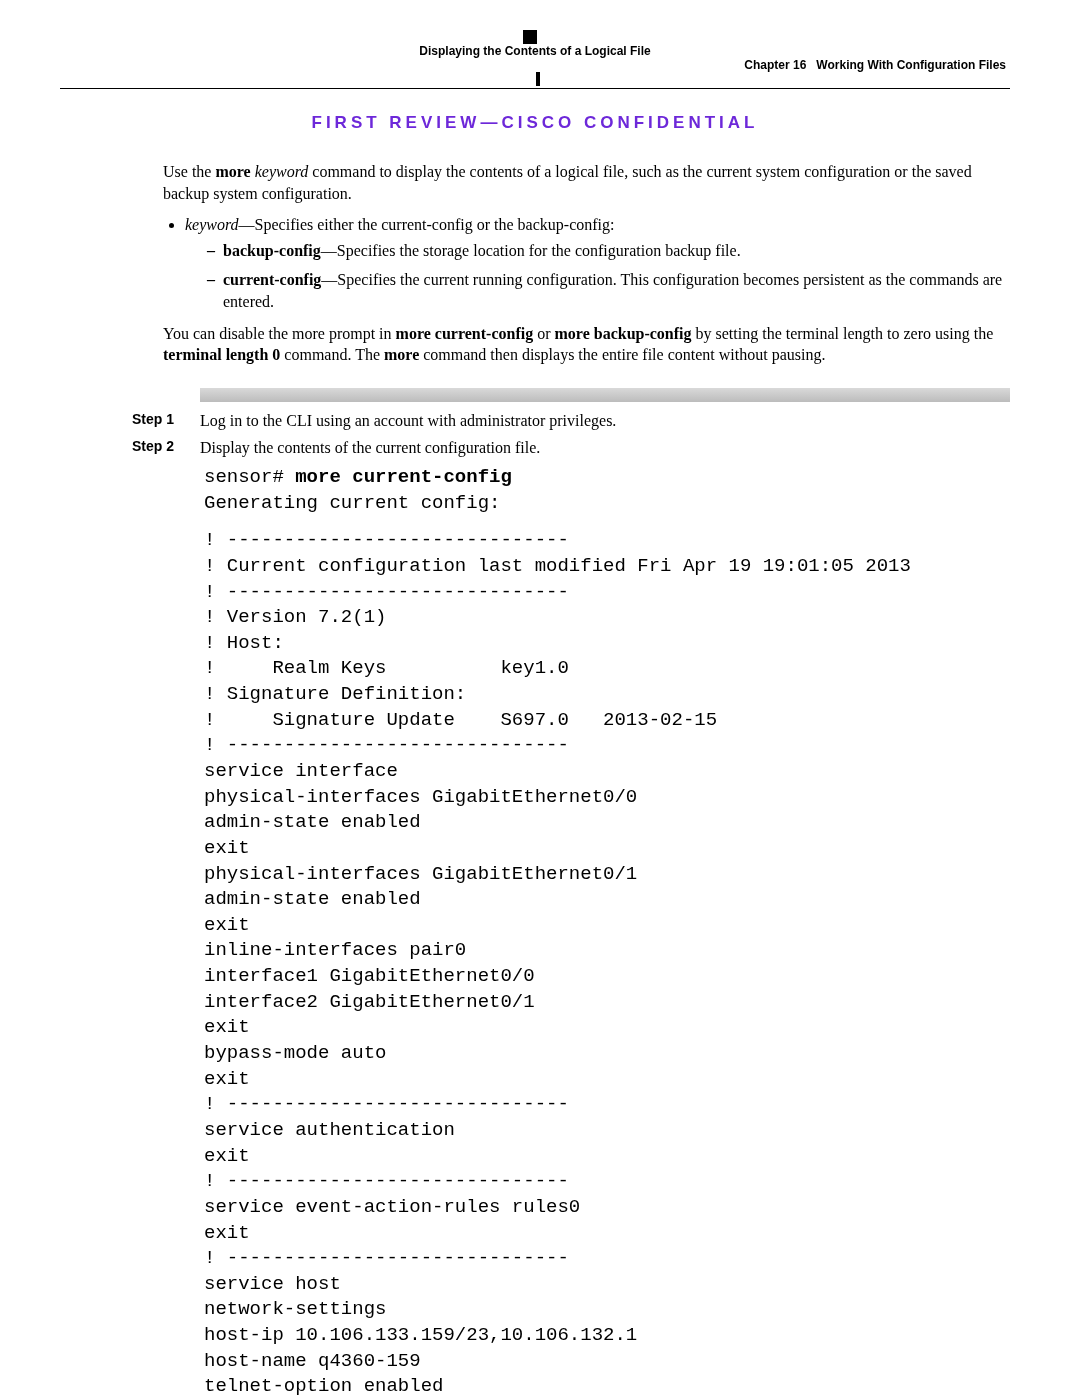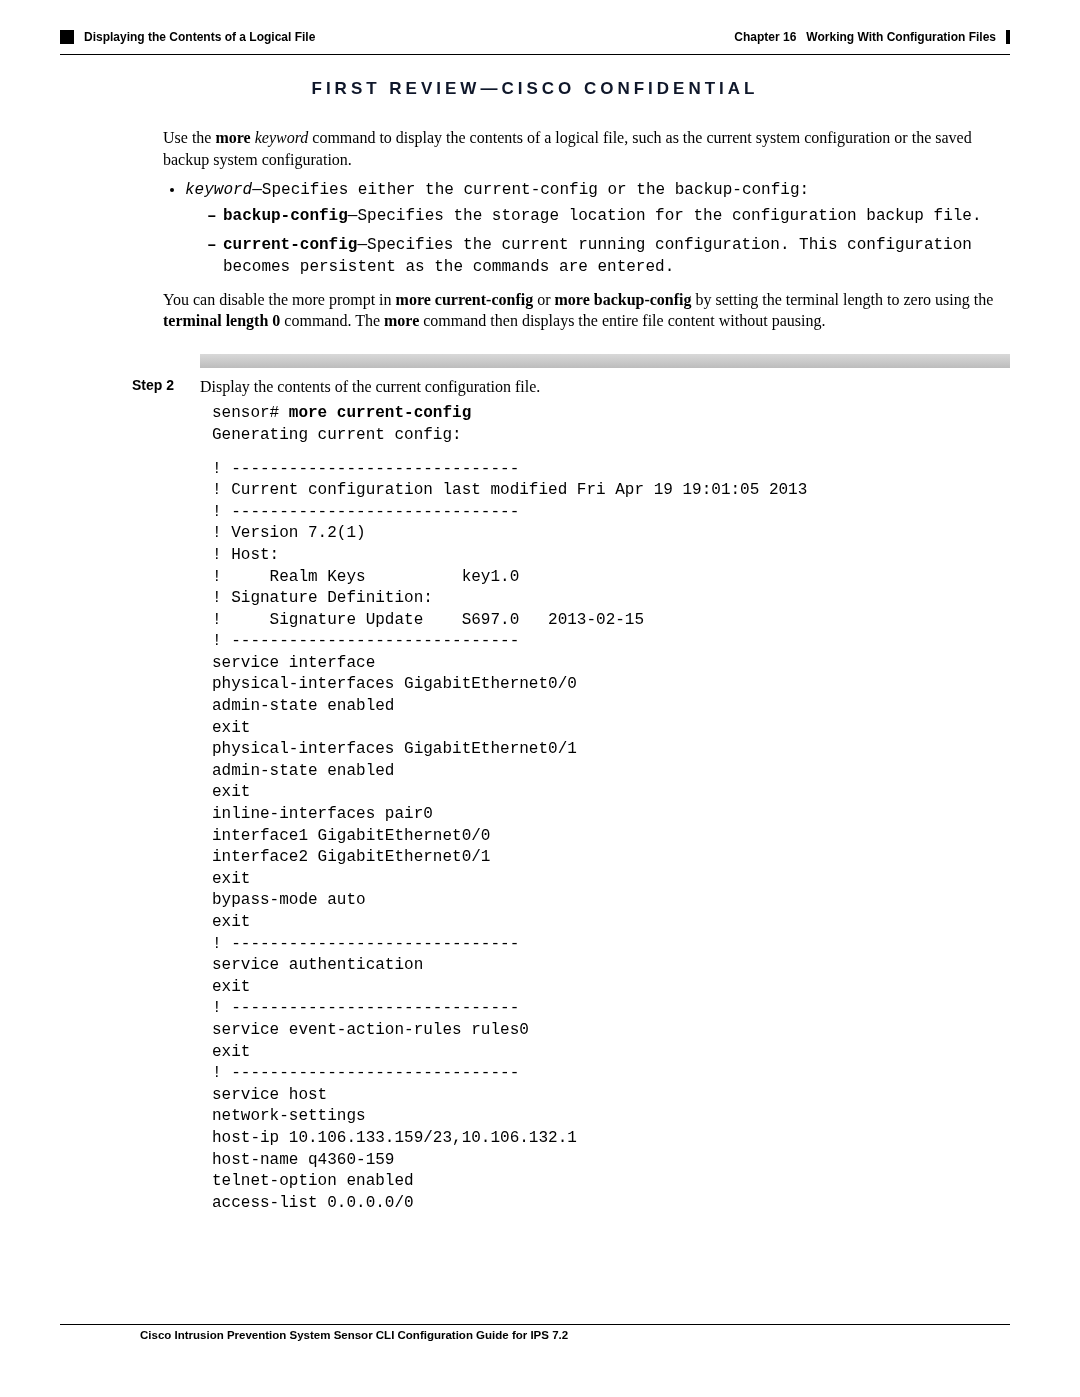--- a/index.html
+++ b/index.html
@@ -14,21 +14,22 @@
   .page {
     padding: 30px 70px 30px 60px;
     position: relative;
   }
   .header-row {
     display: flex;
     align-items: center;
     font-family: Arial, Helvetica, sans-serif;
     font-size: 12px;
     font-weight: bold;
-    margin-bottom: 10px;
+    margin-bottom: 2px;
+    flex-direction: column;
   }
   .header-square {
     width: 14px;
     height: 14px;
     background: #000;
     margin-right: 10px;
     flex-shrink: 0;
   }
   .header-section {
     flex: 0 0 auto;
@@ -44,40 +45,39 @@
     height: 14px;
     background: #000;
     margin-left: 6px;
   }
   .header-rule {
     border: none;
     border-top: 1px solid #000;
     margin: 0 0 24px 0;
   }
   .review-banner {
-    color: #0f172a;
+    color: #6d28d9;
     font-family: Arial, Helvetica, sans-serif;
     font-weight: bold;
     letter-spacing: 4px;
     font-size: 17px;
     text-align: center;
     margin: 0 0 28px 0;
   }
   .body {
     margin-left: 103px;
     line-height: 1.35;
     font-size: 16px;
   }
   .body p {
     margin: 0 0 10px 0;
   }
   .bullets {
     margin: 0 0 10px 0;
     padding-left: 22px;
-    font-family: Liberation Mono, monospace;
   }
   .bullets li {
     margin-bottom: 4px;
   }
   .sub-bullets {
     list-style: none;
     padding-left: 22px;
     margin: 4px 0 6px 0;
   }
   .sub-bullets li {
@@ -114,23 +114,23 @@
     font-weight: bold;
     font-size: 14px;
   }
   .gray-bar {
     height: 14px;
     background: linear-gradient(to bottom, #d9d9d9, #bcbcbc);
     margin: 22px 0 8px 140px;
   }
   pre {
     font-family: "Courier New", Courier, monospace;
-    font-size: 16px;
+    font-size: 19px;
     line-height: 1.35;
-    margin: 6px 0 12px 12px;
+    margin: 6px 0 12px 4px;
     white-space: pre;
   }
   .mono-bold {
     font-weight: bold;
   }
   .footer {
     margin-top: 110px;
   }
   .footer-rule {
     border: none;
@@ -186,20 +186,24 @@
 
     <p>
       <span>You can disable the more prompt in </span><b>more current-config</b><span> or </span><b>more backup-config</b><span> by setting the terminal length to zero using the </span><b>terminal length 0</b><span> command. The </span><b>more</b><span> command then displays the entire file content without pausing.</span>
     </p>
 
   </div>
 
   <div class="gray-bar"></div>
 
   <div class="steps-wrap">
+    <div class="step-block">
+      <div class="step-label">Step 1</div>
+      <span>Log in to the CLI using an account with administrator privileges.</span>
+    </div>
 
     <div class="step-block">
       <div class="step-label">Step 2</div>
       <span>Display the contents of the current configuration file.</span>
       <pre><span>sensor# </span><span class="mono-bold">more current-config</span>
 <span>Generating current config: </span></pre>
       <pre>! ------------------------------
 ! Current configuration last modified Fri Apr 19 19:01:05 2013
 ! ------------------------------
 ! Version 7.2(1)

